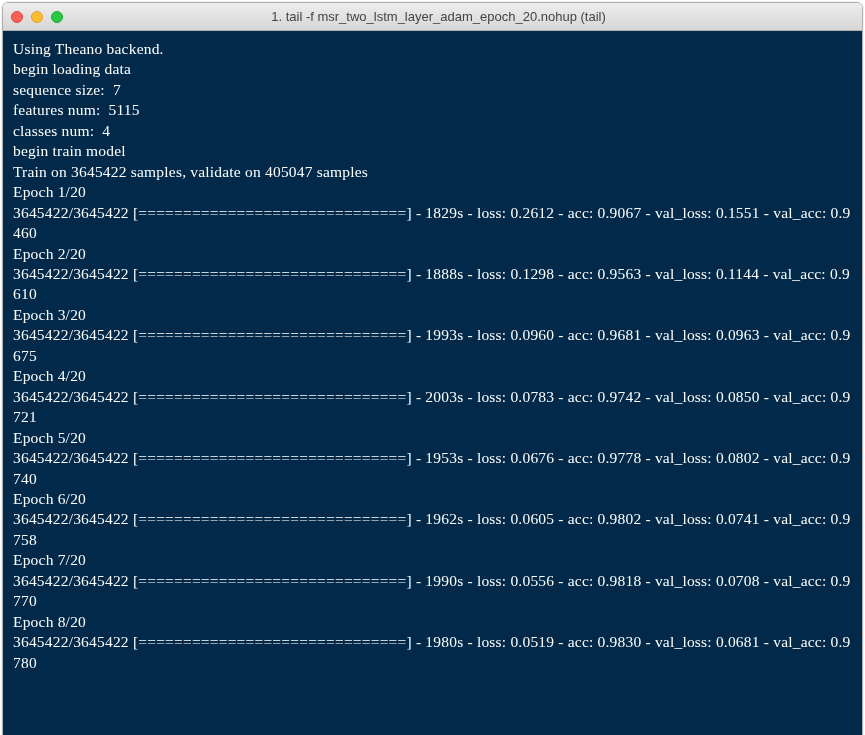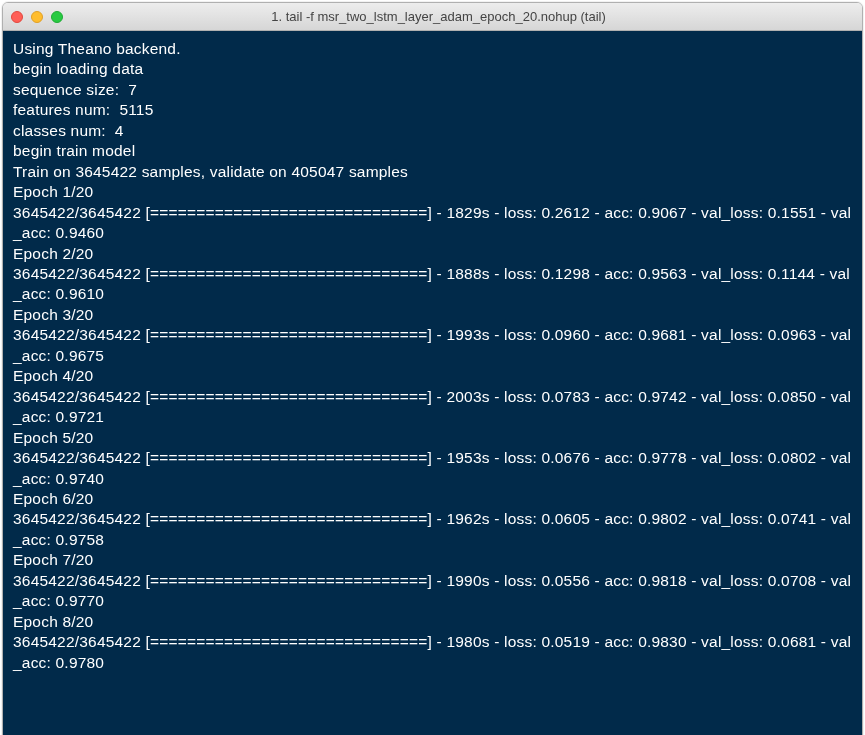--- a/index.html
+++ b/index.html
@@ -46,21 +46,21 @@
       left: 12px;
       right: 0;
       text-align: center;
       font-size: 13px;
       color: #444;
       pointer-events: none;
     }
     .terminal {
       background: #012a4a;
       color: #ffffff;
-      font-family: Liberation Sans, sans-serif;
+      font-family: Liberation Serif, serif;
       font-size: 15.5px;
       line-height: 1.32;
       padding: 8px 10px;
       min-height: 704px;
       white-space: pre-wrap;
       word-break: break-all;
       letter-spacing: 0.2px;
     }
   </style>
 </head>

